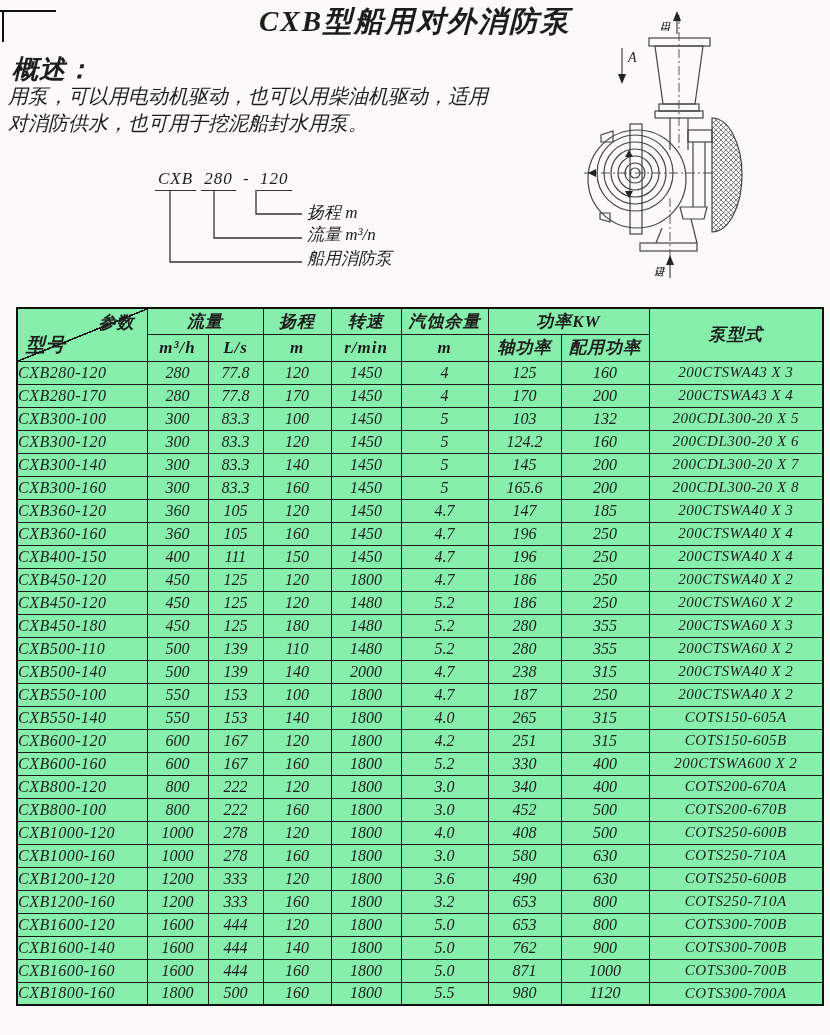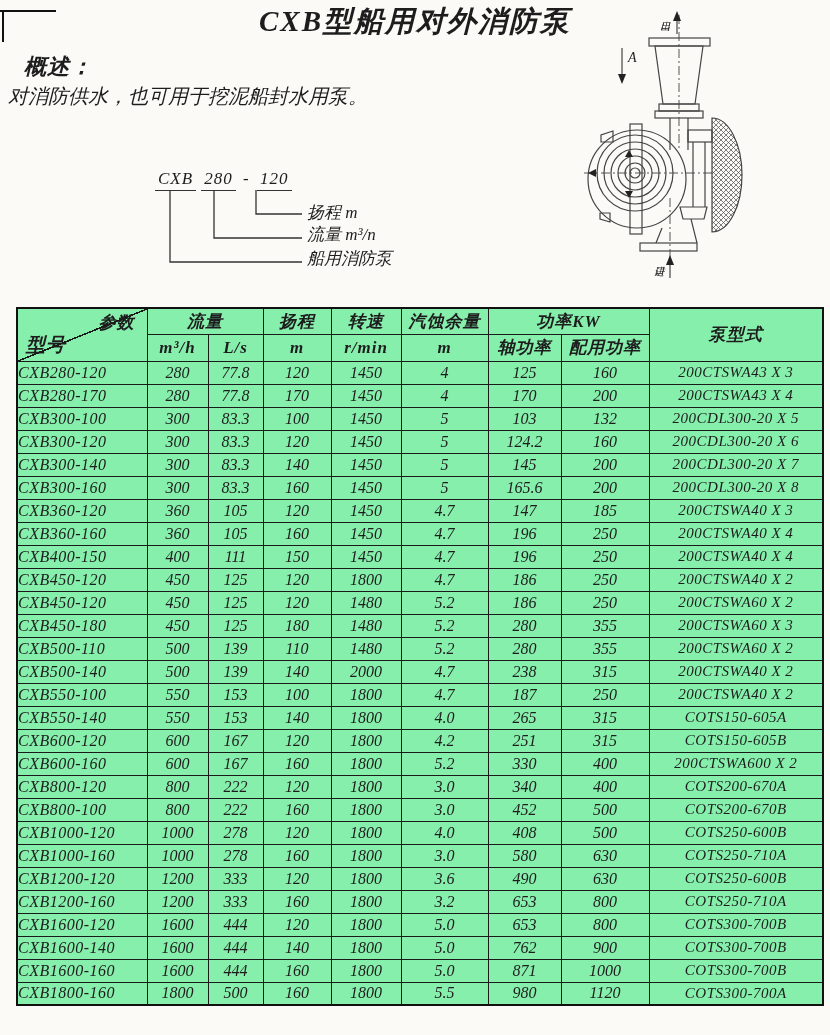--- a/index.html
+++ b/index.html
@@ -9,21 +9,21 @@
     background:#fbfaf7; color:#1d1d1d;
   }
   .page { position:relative; width:830px; height:1035px; overflow:hidden; background:#fbfaf7;font-style:italic; }
 
   .artifact-topline { position:absolute; left:0; top:10px; width:56px; height:2px; background:#111; }
   .artifact-sideline { position:absolute; left:2px; top:12px; width:2px; height:30px; background:#111; }
 
   .doc-title { position:absolute; top:2px; left:0; width:830px; text-align:center;
     font-size:29px; font-weight:bold; letter-spacing:2px; }
 
-  .sec-heading { position:absolute; left:24px; font-size:22px; font-weight:bold; letter-spacing:1px; }
+  .sec-heading { position:absolute; left:12px; font-size:26px; font-weight:bold; letter-spacing:1px; }
   .h-overview { top:52px; }
   .h-model { top:165px; }
   .h-table { top:272px; }
 
   .overview-body { position:absolute; left:8px; top:83px; width:575px; font-size:20px; line-height:27px; }
   .overview-body .ln1 { text-indent:2em; }
 
   
   .model-code { position:absolute; left:155px; top:169px; font-size:17px; letter-spacing:1px; }
   .model-code .seg { border-bottom:1px solid #333; padding:0 3px 2px 3px; }
@@ -62,20 +62,21 @@
 
 <div class="page">
 
   <div class="artifact-topline"></div>
   <div class="artifact-sideline"></div>
 
   <div class="doc-title">CXB型船用对外消防泵</div>
 
   <div class="sec-heading h-overview">概述：</div>
   <div class="overview-body">
+    <div class="ln2">用泵，可以用电动机驱动，也可以用柴油机驱动，适用</div>
     <div class="ln3">对消防供水，也可用于挖泥船封水用泵。</div>
   </div>
 
 
   <div class="model-code">
     <span class="seg">CXB</span>
     <span class="seg">280</span>
     <span class="dash">-</span>
     <span class="seg">120</span>
   </div>

